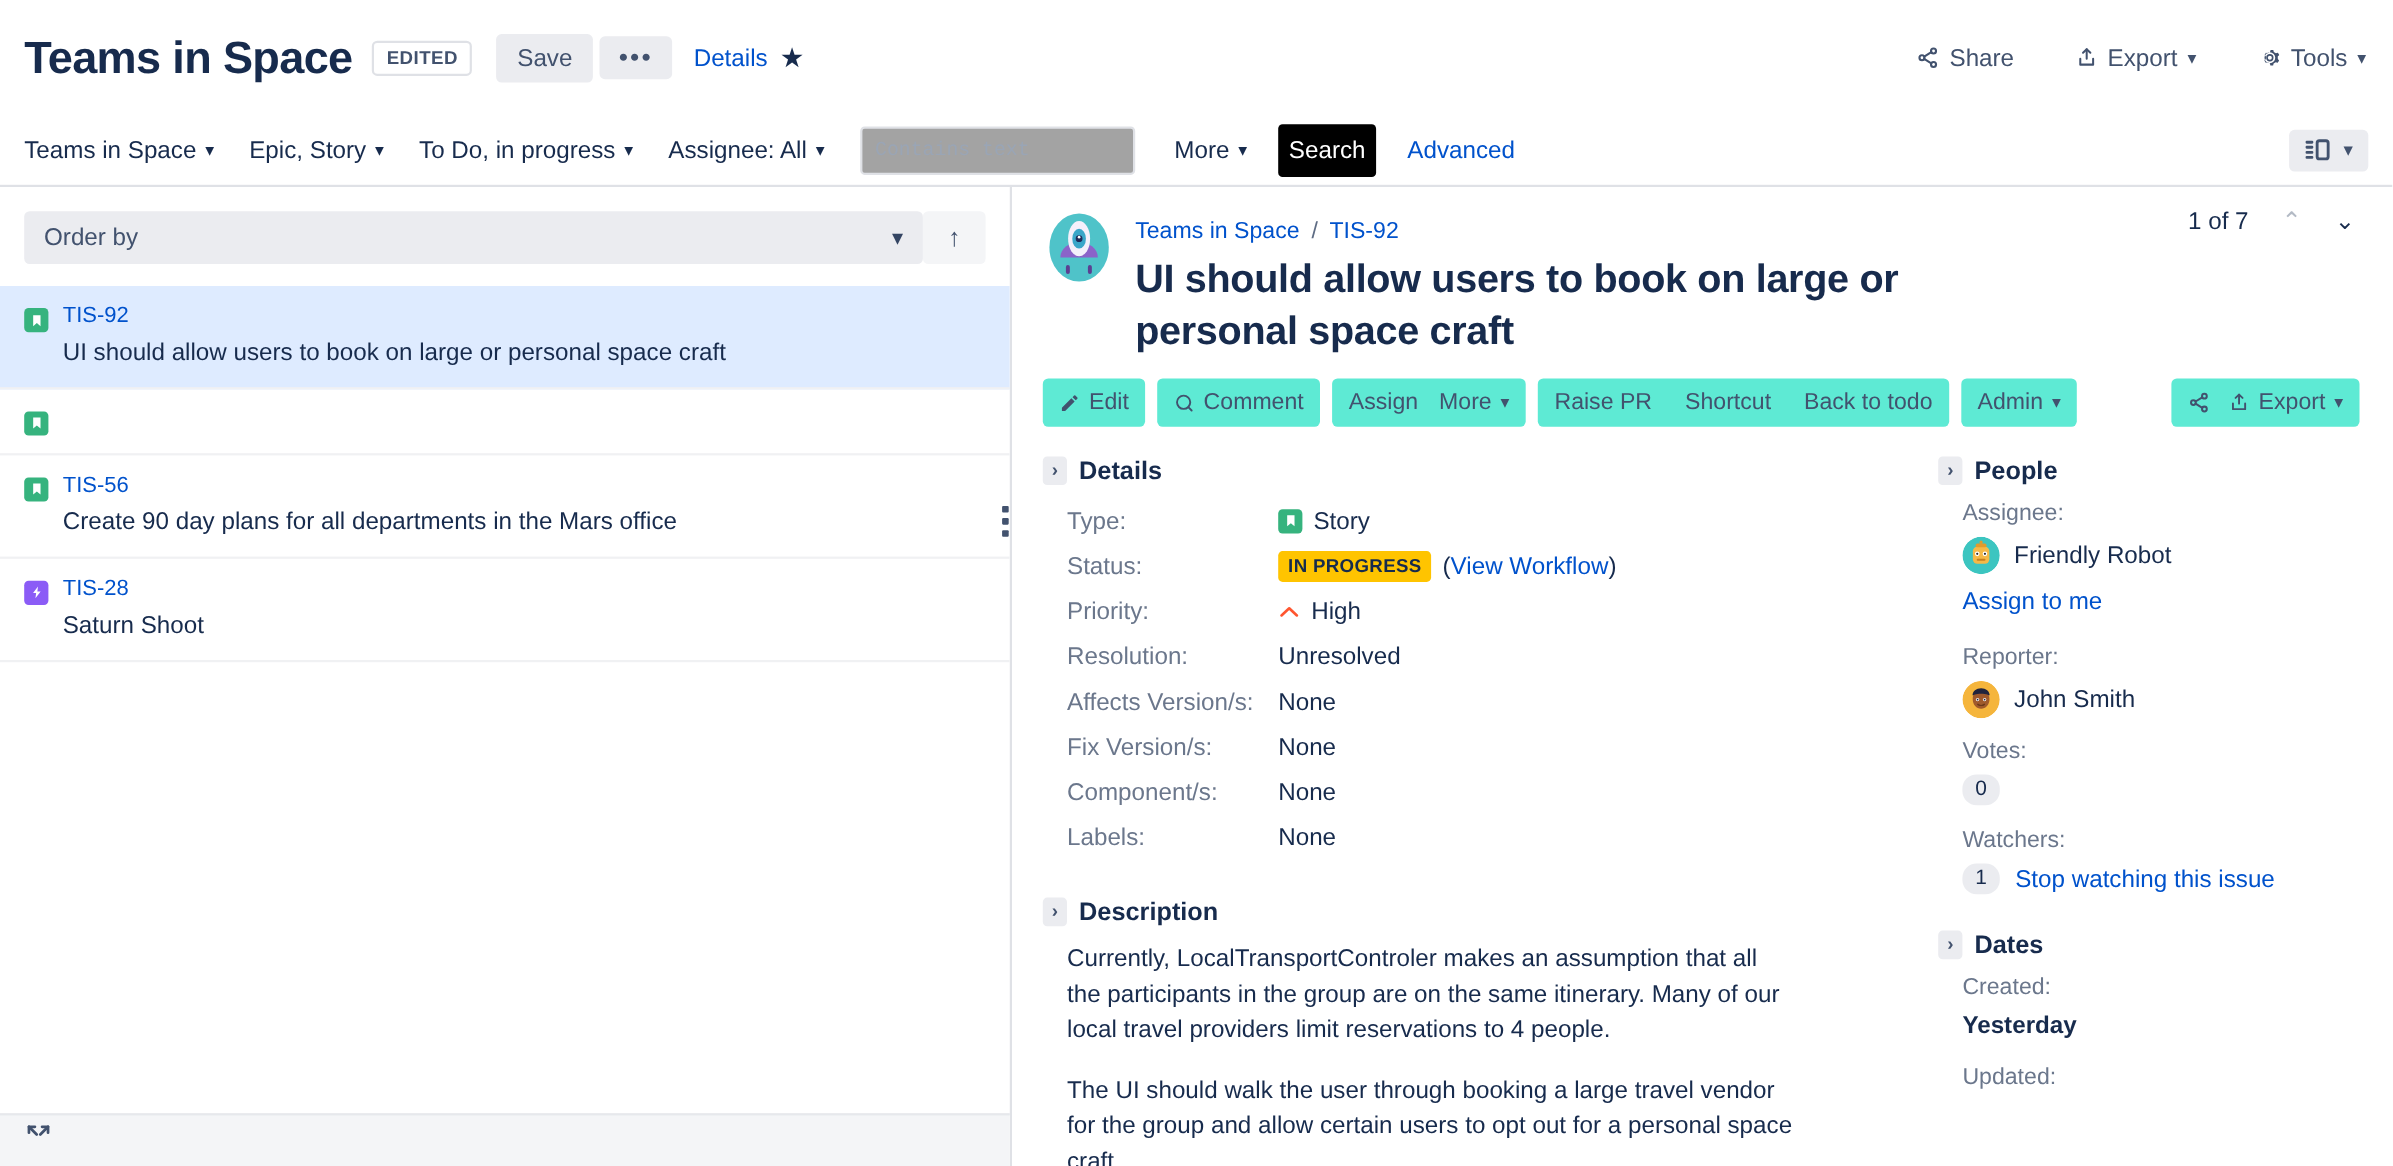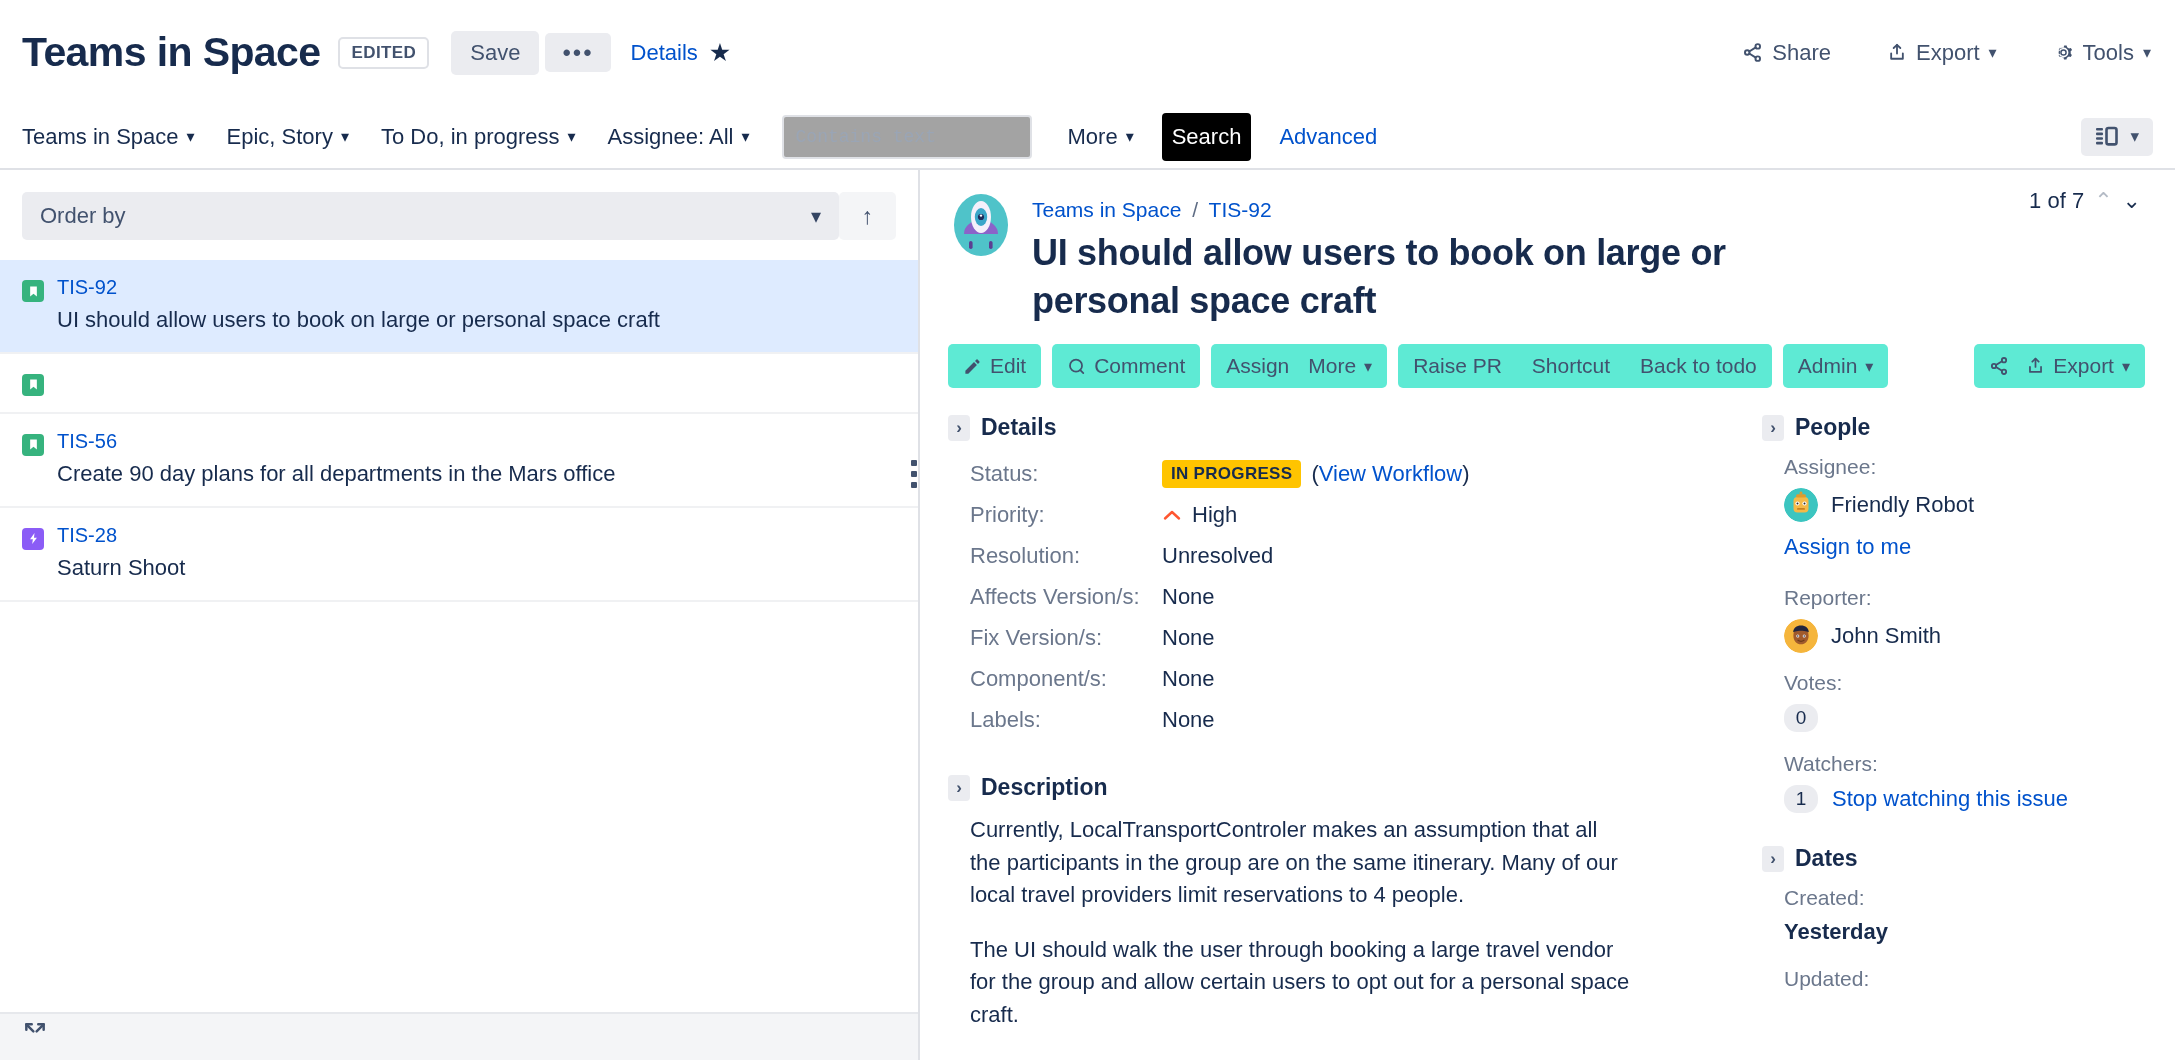--- a/index.html
+++ b/index.html
@@ -123,21 +123,21 @@
   .detail-head { display: flex; padding: 0 30px 0 28px; }
   .proj-avatar { width: 66px; height: 66px; flex: none; margin-right: 18px; }
   .crumbs { font-size: 21px; color: #0052cc; padding-top: 6px; }
   .crumbs .sep { color: #5e6c84; margin: 0 5px; }
   .issue-title {
     font-size: 36px; font-weight: 600; color: #172b4d;
     line-height: 1.32; margin-top: 7px; max-width: 700px; letter-spacing: -0.3px;
   }
   .pager {
     position: absolute; right: 34px; top: 18px;
-    display: flex; align-items: center; gap: 10px;
+    display: flex; align-items: center; gap: 30px;
   }
   .pager .txt { font-size: 22px; color: #172b4d; }
   .pager .up { color: #b3bac5; font-size: 22px; cursor: pointer; }
   .pager .dn { color: #172b4d; font-size: 22px; cursor: pointer; }
 
   
   .op-bar { display: flex; align-items: center; gap: 11px; padding: 20px 30px 0 28px; }
   .op-grp {
     background: #5eead4; border-radius: 5px; display: flex; align-items: center;
     height: 44px; overflow: hidden;
@@ -433,20 +433,31 @@
 
     <div class="cols">
 
       <div class="col-main">
         <div class="sec-head">
           <div class="sec-chev">›</div>
           <div class="sec-title">Details</div>
         </div>
         <div class="fields" id="detail-fields">
             <div class="frow">
+              <div class="flabel">Type:</div>
+              <div class="fval">
+                <span class="type-ico story" style="margin-top:0">
+                  <svg width="13" height="13" viewBox="0 0 14 14">
+                    <path d="M3.4 1.6h7.2v10.8L7 9.4l-3.6 3z" fill="#fff"></path>
+                  </svg>
+                </span>
+                <span>Story</span>
+              </div>
+            </div>
+            <div class="frow">
               <div class="flabel">Status:</div>
               <div class="fval">
                 <span class="lozenge">IN PROGRESS</span>
                 <span class="paren">(<a class="wf-link">View Workflow</a>)</span>
               </div>
             </div>
             <div class="frow">
               <div class="flabel">Priority:</div>
               <div class="fval">
                 <svg width="20" height="16" viewBox="0 0 20 16">

